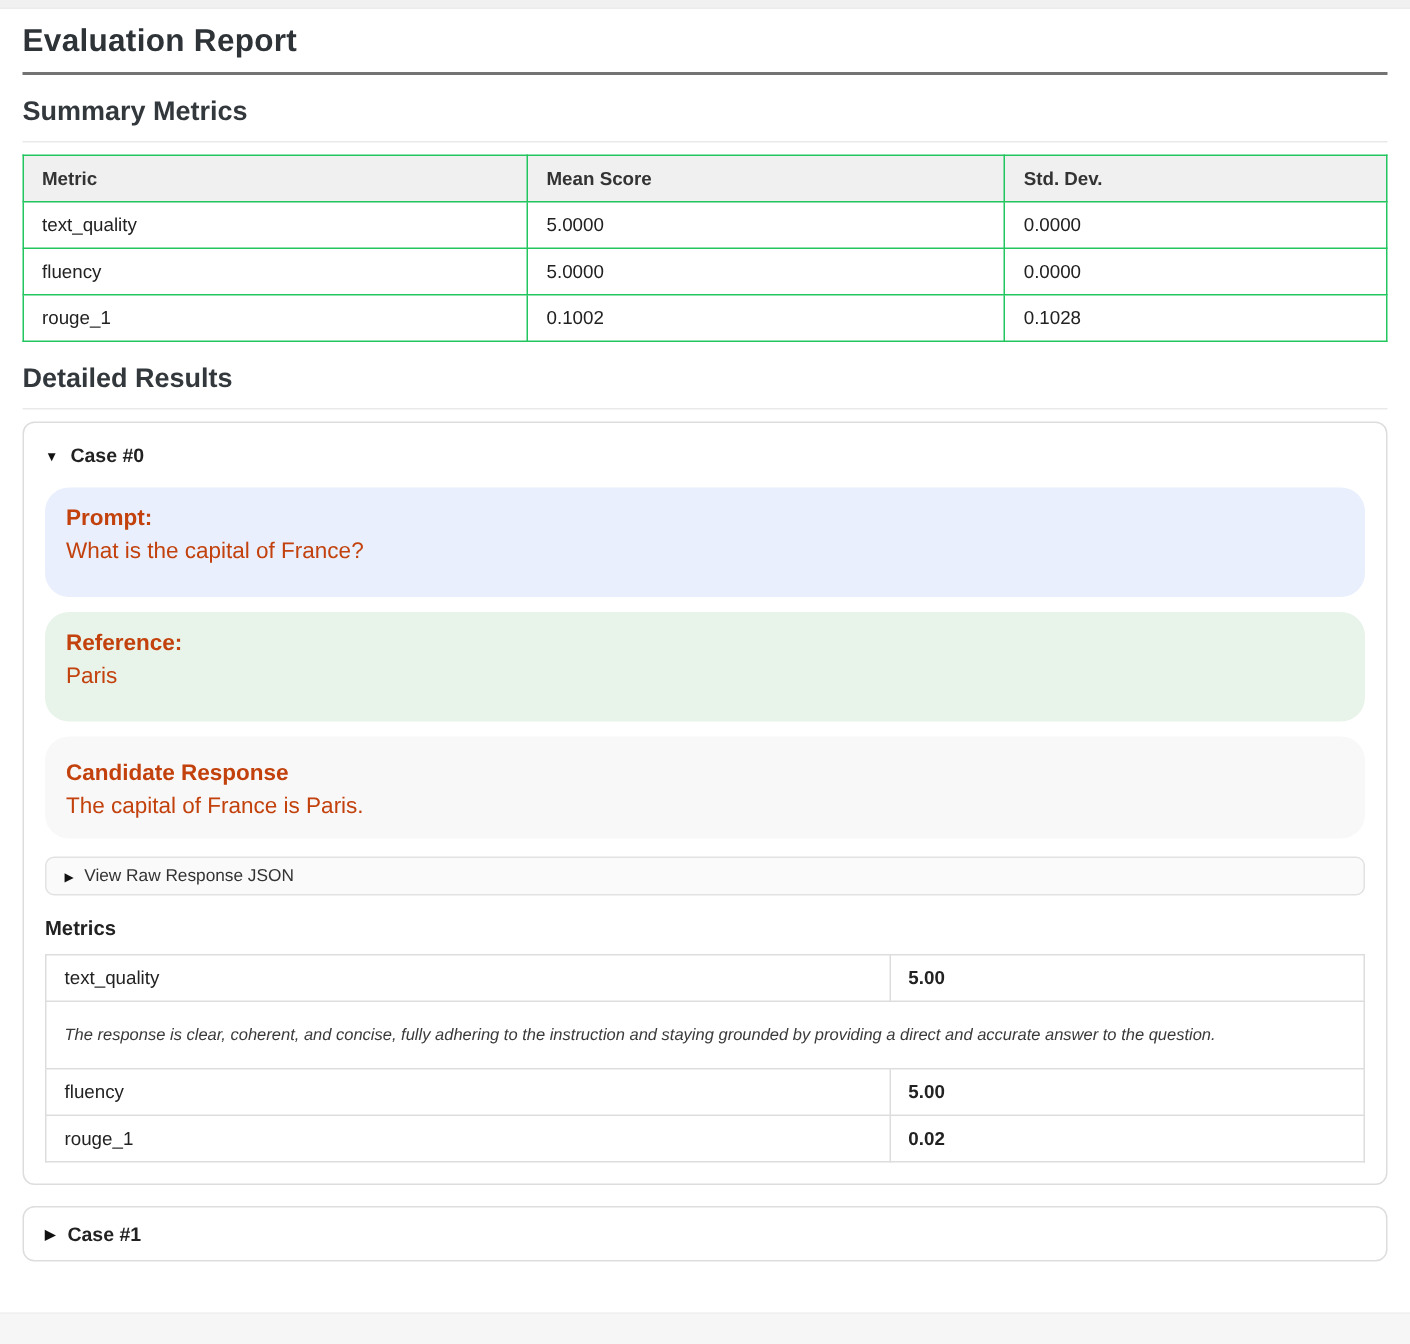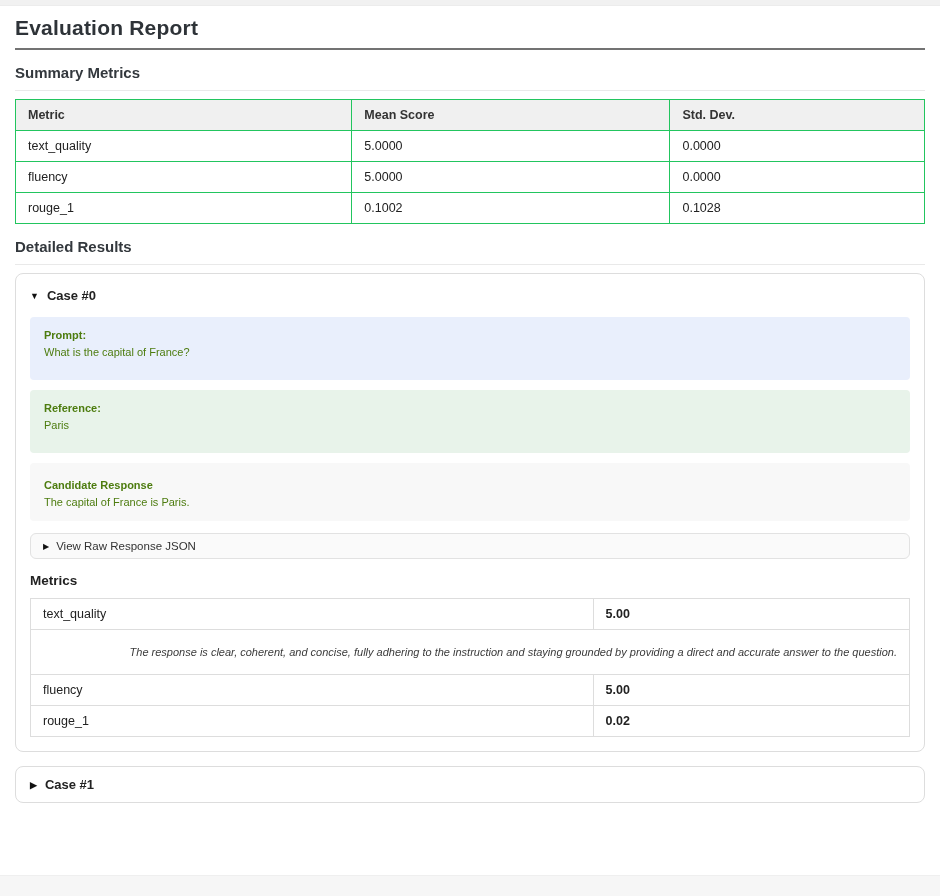--- a/index.html
+++ b/index.html
@@ -16,21 +16,21 @@
     background: #f6f6f6; border-top: 1px solid #efefef;
   }
   .container { padding: 10px 15px 0 15px; }
 
   h1.report-title {
     font-size: 21px; font-weight: bold; color: #2e3338;
     padding-bottom: 8px; border-bottom: 2px solid #737373;
     margin-bottom: 4px; letter-spacing: .2px;
   }
   h2.section-heading {
-    font-size: 15px; font-weight: bold; color: #33383d;
+    font-size: 18px; font-weight: bold; color: #33383d;
     margin-top: 14px; padding-bottom: 9px; border-bottom: 1px solid #e9e9e9;
   }
 
   
   table.summary-table {
     width: 100%; border-collapse: collapse; margin-top: 8px;
     font-size: 12.5px;
   }
   table.summary-table th, table.summary-table td {
     border: 1px solid #22c55e; text-align: left; padding: 8px 12px;
@@ -48,22 +48,22 @@
     padding: 14px; margin-top: 8px; background: #fff;
   }
   .case-summary {
     font-size: 13px; font-weight: bold; color: #222; cursor: pointer;
     display: flex; align-items: center;
   }
   .case-summary .tri { font-size: 9px; margin-right: 8px; color: #111; }
   .case-body { margin-top: 14px; }
 
   .info-box {
-    border-radius: 4px; padding: 12px 14px 22px 14px;
-    font-size: 11px; margin-bottom: 10px; color: #4d7c0f;
+    border-radius: 16px; padding: 12px 14px 22px 14px;
+    font-size: 15px; margin-bottom: 10px; color: #c2410c;
   }
   .info-box .box-label { font-weight: bold; margin-bottom: 5px; }
   .info-box.prompt-box { background: #e9effc; }
   .info-box.reference-box { background: #e8f3ea; }
   .info-box.candidate-box { background: #f8f8f8; padding: 16px 14px 13px 14px; margin-bottom: 12px; }
 
   .raw-json-bar {
     background: #fafafa; border: 1px solid #e2e2e2; border-radius: 6px;
     padding: 6px 12px; font-size: 11.5px; color: #333; cursor: pointer;
     display: flex; align-items: center;
@@ -71,21 +71,21 @@
   .raw-json-bar .tri { font-size: 8px; margin-right: 7px; color: #111; }
 
   h3.metrics-heading { font-size: 13.5px; font-weight: bold; color: #222; margin: 14px 0 10px 0; }
 
   table.metrics-table { width: 100%; border-collapse: collapse; font-size: 12.5px; }
   table.metrics-table td { border: 1px solid #ddd; padding: 8px 12px; text-align: left; }
   table.metrics-table col.m1 { width: 64%; }
   table.metrics-table col.m2 { width: 36%; }
   table.metrics-table td.score { font-weight: bold; }
   table.metrics-table td.explanation {
-    font-style: italic; font-size: 11px; color: #3a3a3a; padding: 16px 12px; text-align: right;
+    font-style: italic; font-size: 11px; color: #3a3a3a; padding: 16px 12px;
   }
 </style>
 </head>
 <body>
 
 <div class="top-band"></div>
 
 <div class="container">
 
   <h1 class="report-title">Evaluation Report</h1>

